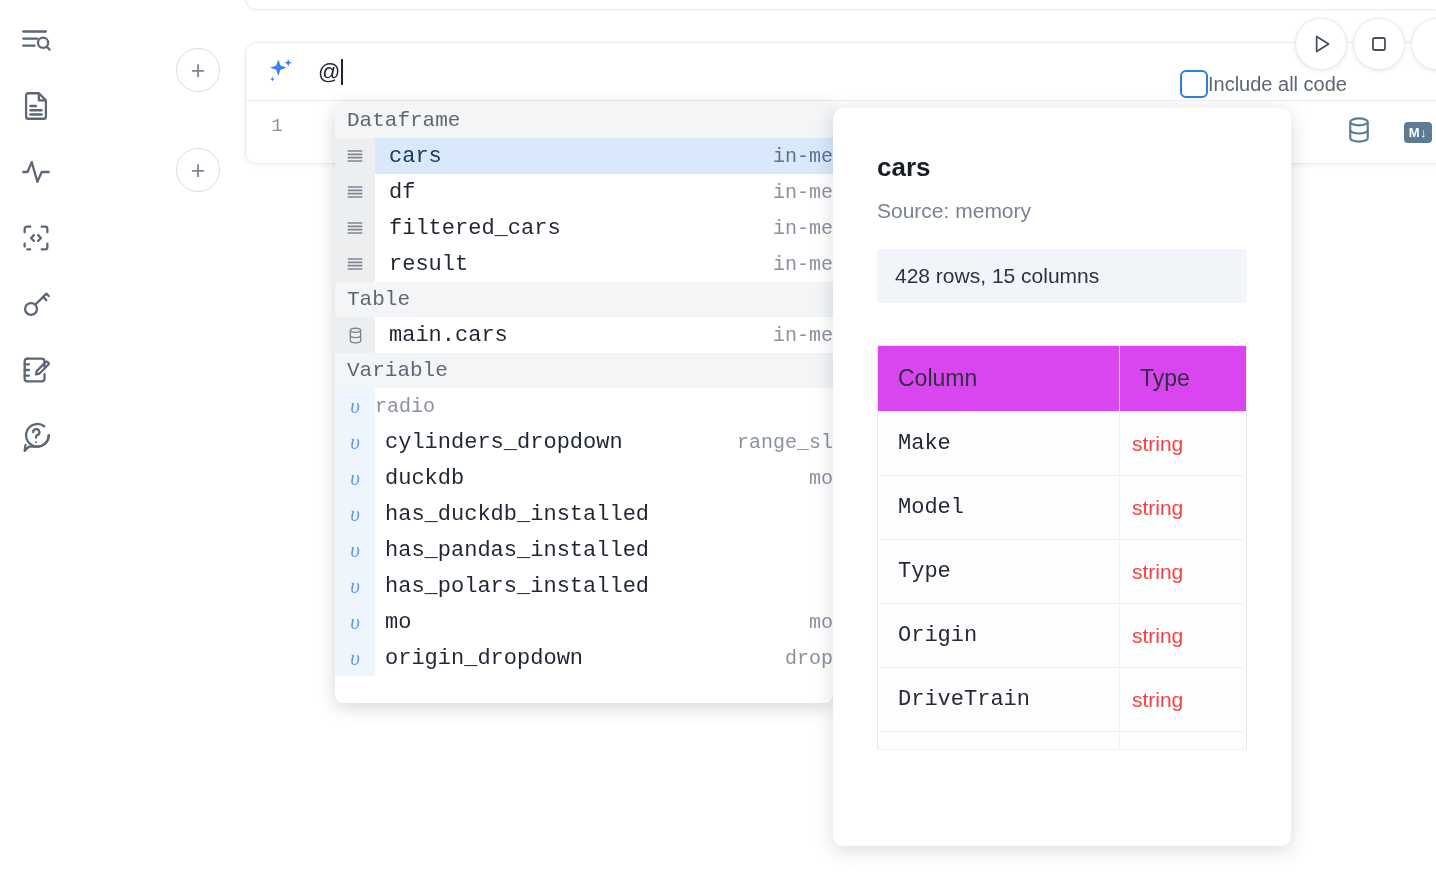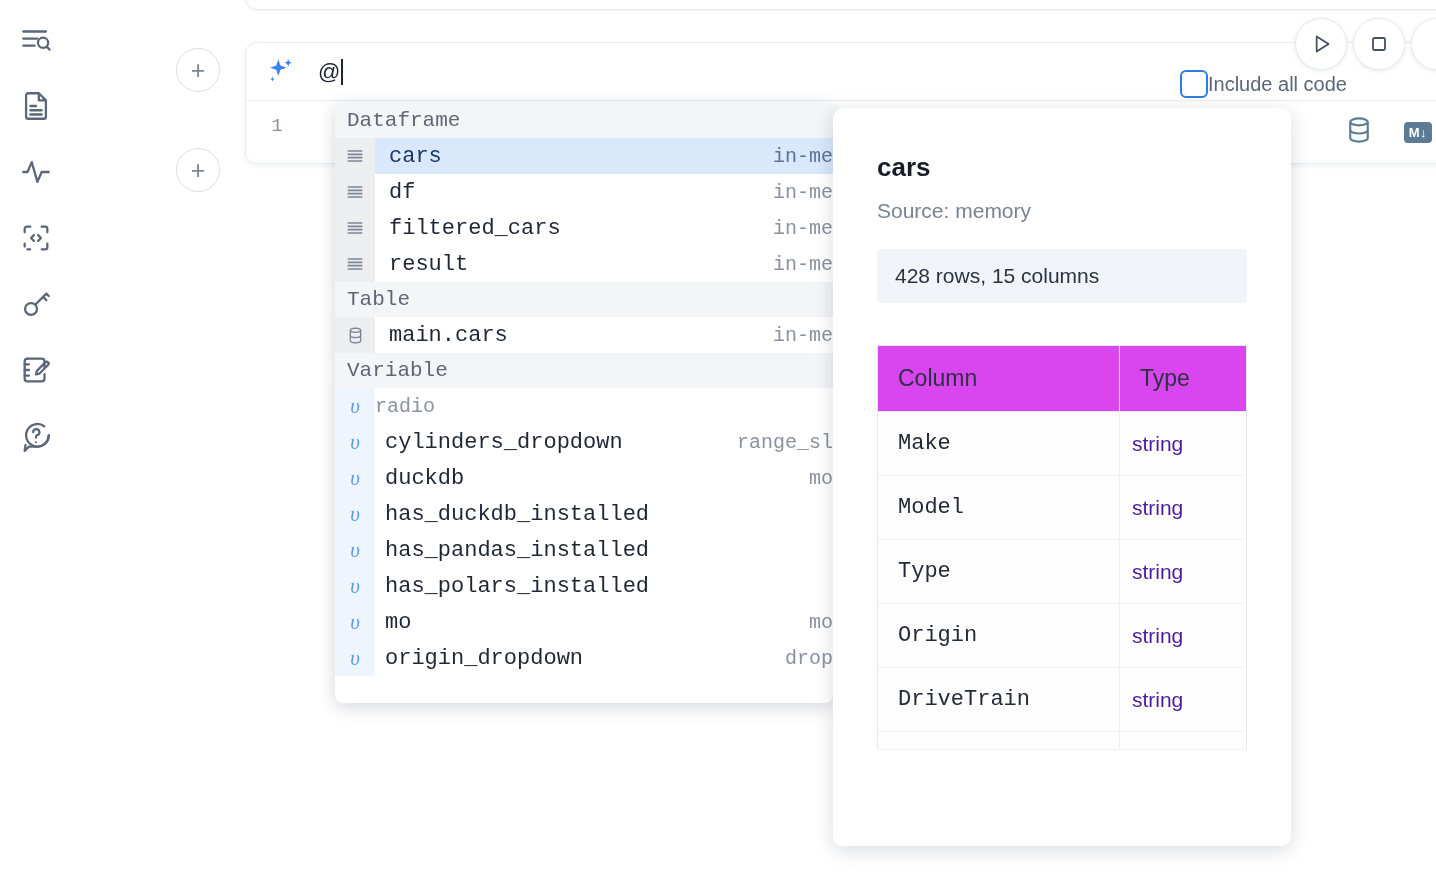--- a/index.html
+++ b/index.html
@@ -169,21 +169,21 @@
     padding: 19px 20px; border-bottom: 1px solid #eef1f5;
     border-right: 1px solid #eef1f5; background: #fdfdfe;
   }
   .pv-table td:last-child { border-right: none; }
   .pv-table td.col {
     font-family: "Liberation Mono", monospace; font-size: 22px; color: #232a36;
   }
   .pv-table td.typ {
     font-family: "Liberation Sans", sans-serif; font-size: 21px; color: #7c8characters;
   }
-  .pv-table td.typ { color: #4c1d95; padding-left: 12px; }
+  .pv-table td.typ { color: #ef4444; padding-left: 12px; }
   .pv-table tr.partial td { height: 18px; padding: 0; }
 </style>
 </head>
 <body>
 
 <div class="root">
 
   <div class="sidebar">
     <div class="side-icon">
       <svg width="34" height="34" viewBox="0 0 24 24" fill="none" stroke="currentColor" stroke-width="1.6" stroke-linecap="round">

